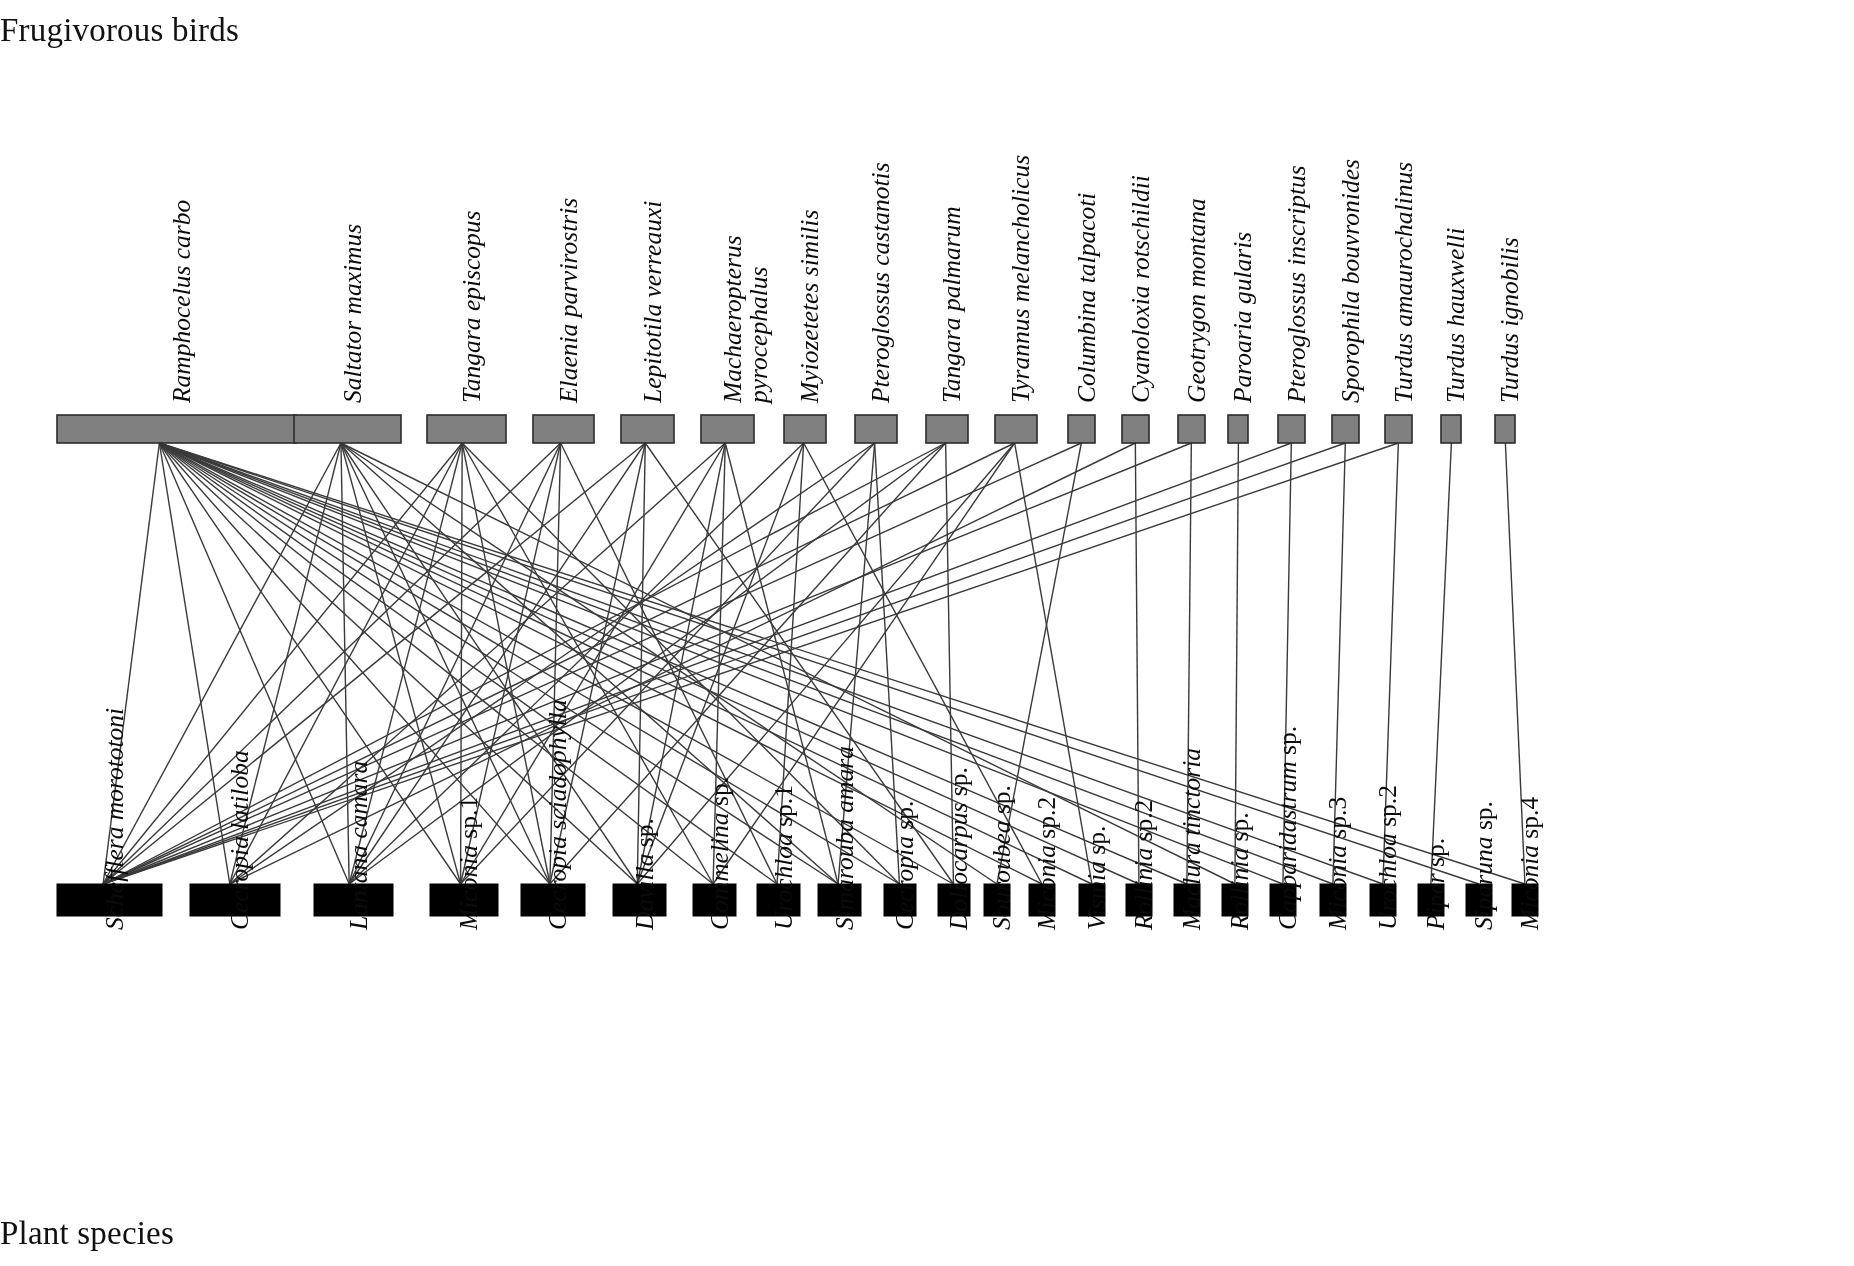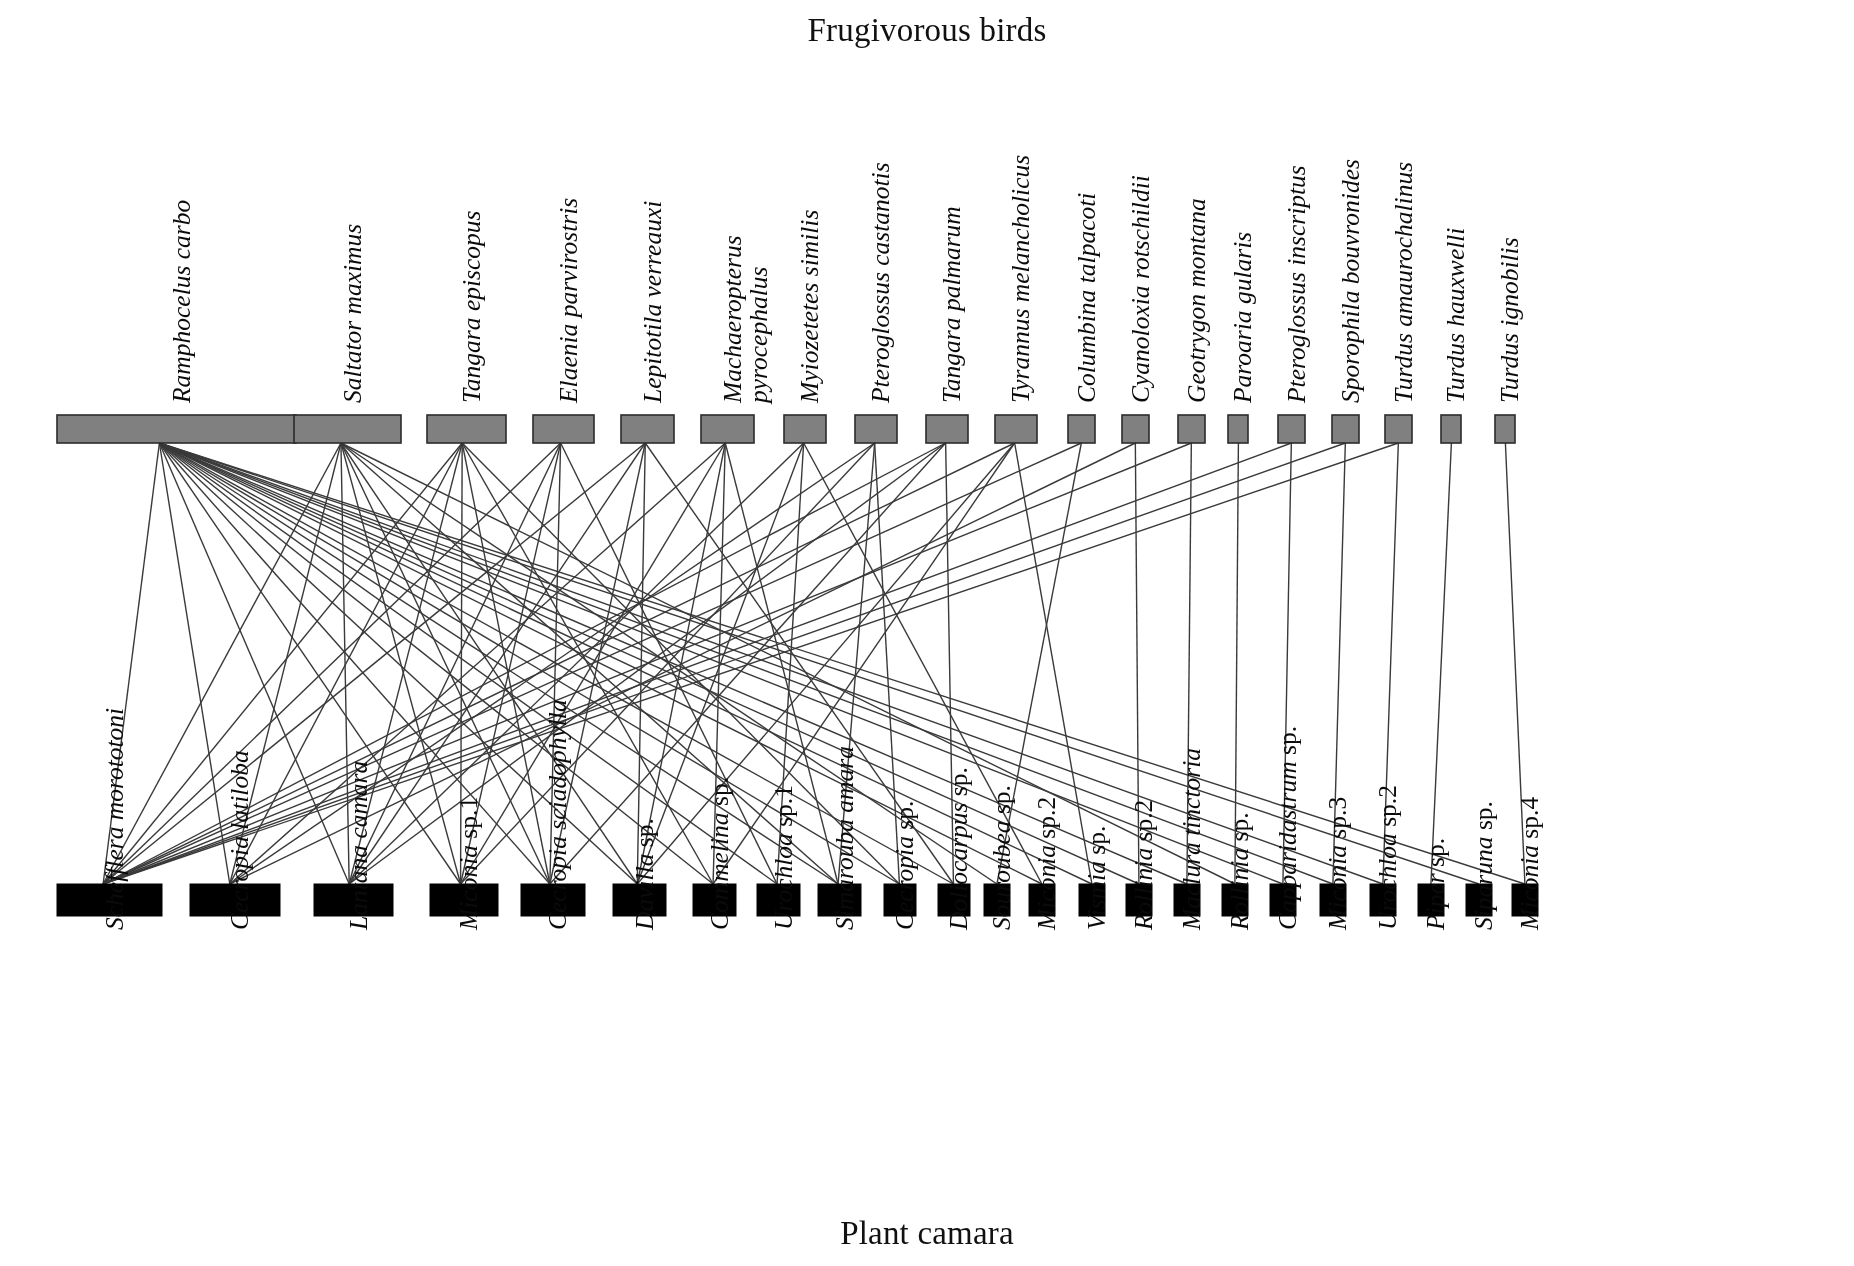--- a/index.html
+++ b/index.html
@@ -12,21 +12,20 @@
     width: 1854px;
     height: 1266px;
     background: #ffffff;
     font-family: "Liberation Serif", "DejaVu Serif", serif;
     overflow: hidden;
   }
   .title {
     position: absolute;
     left: 0;
     width: 1854px;
-    text-align: center;
     font-size: 33px;
     color: #111;
     font-family: "Liberation Serif", "DejaVu Serif", serif;
     letter-spacing: 0.2px;
   }
   #title-top { top: 12px; }
   #title-bottom { top: 1215px; }
 
   svg#net {
     position: absolute;
@@ -228,14 +227,14 @@
       <div class="lbl" style="left: 1179px; top: 930px; transform: rotate(-90deg); transform-origin: 0px 0px;">Maclura tinctoria</div>
       <div class="lbl" style="left: 1227px; top: 930px; transform: rotate(-90deg); transform-origin: 0px 0px;"><span>Rollinia</span> <span class="rom">sp.</span></div>
       <div class="lbl" style="left: 1275px; top: 930px; transform: rotate(-90deg); transform-origin: 0px 0px;"><span>Capparidastrum</span> <span class="rom">sp.</span></div>
       <div class="lbl" style="left: 1325px; top: 930px; transform: rotate(-90deg); transform-origin: 0px 0px;"><span>Miconia</span> <span class="rom">sp.3</span></div>
       <div class="lbl" style="left: 1375px; top: 930px; transform: rotate(-90deg); transform-origin: 0px 0px;"><span>Urochloa</span> <span class="rom">sp.2</span></div>
       <div class="lbl" style="left: 1423px; top: 930px; transform: rotate(-90deg); transform-origin: 0px 0px;"><span>Piper</span> <span class="rom">sp.</span></div>
       <div class="lbl" style="left: 1471px; top: 930px; transform: rotate(-90deg); transform-origin: 0px 0px;"><span>Siparuna</span> <span class="rom">sp.</span></div>
       <div class="lbl" style="left: 1517px; top: 930px; transform: rotate(-90deg); transform-origin: 0px 0px;"><span>Miconia</span> <span class="rom">sp.4</span></div>
     </div>
 
-  <div class="title" id="title-bottom">Plant camara</div>
+  <div class="title" id="title-bottom">Plant species</div>
 </div>
 
 </body></html>

